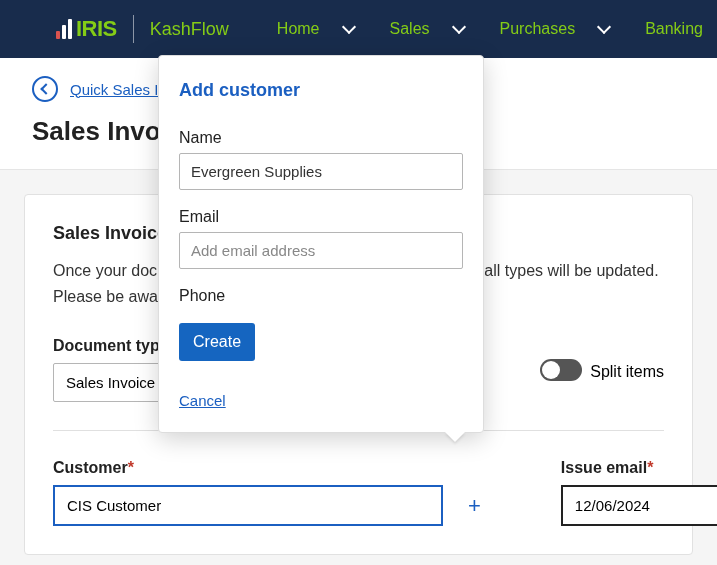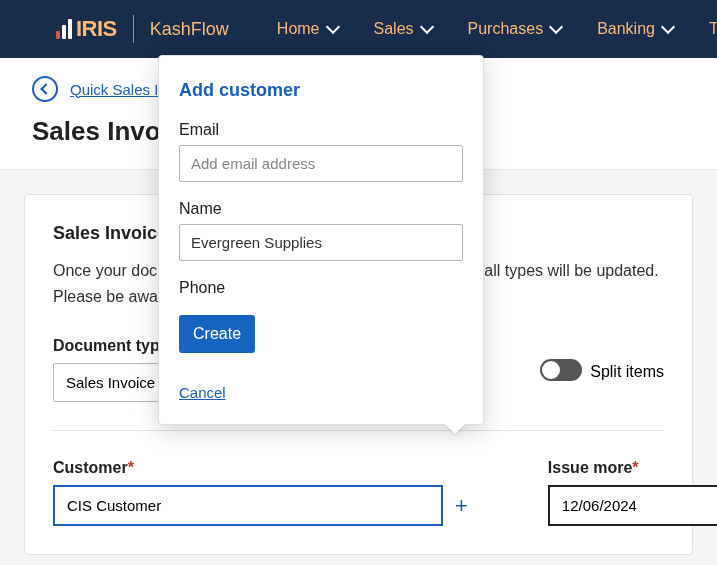--- a/index.html
+++ b/index.html
@@ -4,33 +4,33 @@
   <style>
     * { box-sizing: border-box; margin: 0; padding: 0; font-family: 'Segoe UI', Arial, sans-serif; }
     body { width: 717px; height: 565px; overflow: hidden; background: #f5f5f5; position: relative; }
 
     .topnav {
       background: #182c4c;
       height: 58px;
       display: flex;
       align-items: center;
       padding: 0 0 0 56px;
-      color: #fdba74;
+      color: #84cc16;
     }
     .brand { display: flex; align-items: center; gap: 4px; }
     .brand-iris { font-weight: 700; font-size: 22px; letter-spacing: -0.5px; display: flex; align-items: center; gap: 4px; }
     .brand-bars { display: inline-flex; align-items: flex-end; gap: 2px; }
     .brand-bars span { display: inline-block; width: 4px; border-radius: 1px; }
     .brand-bars .b1 { height: 8px; background: #d9534f; }
     .brand-bars .b2 { height: 14px; background: #fff; }
     .brand-bars .b3 { height: 20px; background: #fff; }
     .brand-divider { width: 1px; height: 28px; background: rgba(255,255,255,0.5); margin: 0 12px; }
     .brand-sub { font-size: 18px; font-weight: 400; }
     .nav-items { display: flex; margin-left: 48px; gap: 36px; }
-    .nav-item { display: flex; align-items: center; gap: 8px; font-size: 16px; font-weight: 500; cursor: pointer; }
+    .nav-item { display: flex; align-items: center; gap: 24px; font-size: 16px; font-weight: 500; cursor: pointer; }
     .chev { width: 10px; height: 10px; border-right: 2px solid #fff; border-bottom: 2px solid #fff; transform: rotate(45deg); margin-top: -4px; }
 
     .page-head {
       background: #fff;
       padding: 18px 32px 22px;
       border-bottom: 1px solid #e5e5e5;
     }
     .back-row { display: flex; align-items: center; gap: 12px; margin-bottom: 14px; }
     .back-circle {
       width: 26px; height: 26px; border: 2px solid #1b5fc1; border-radius: 50%;
@@ -70,21 +70,21 @@
     .split-wrap { display: flex; align-items: flex-end; gap: 8px; }
     .toggle {
       width: 42px; height: 22px; background: #555; border-radius: 11px; position: relative; cursor: pointer;
     }
     .toggle-knob { position: absolute; left: 2px; top: 2px; width: 18px; height: 18px; background: #fff; border-radius: 50%; }
 
     .hr-thin { border: none; border-top: 1px solid #e0e0e0; margin: 28px 0; }
 
     .cust-row { display: flex; gap: 80px; }
     .cust-col { flex: 0 0 auto; }
-    .cust-select-wrap { display: flex; align-items: center; gap: 12px; }
+    .cust-select-wrap { display: flex; align-items: center; gap: 25px; }
     .cust-select {
       width: 390px; border: 2px solid #1b5fc1; padding: 10px 12px; font-size: 15px;
       display: flex; justify-content: space-between; align-items: center; background: #fff;
     }
     .plus-btn { color: #1b5fc1; font-size: 22px; font-weight: 400; cursor: pointer; }
     .date-input { width: 200px; border: 2px solid #222; padding: 10px 12px; font-size: 15px; }
 
     
     .popover {
       position: absolute;
@@ -102,21 +102,21 @@
       content: '';
       position: absolute;
       bottom: -10px;
       right: 18px;
       width: 0; height: 0;
       border-left: 10px solid transparent;
       border-right: 10px solid transparent;
       border-top: 10px solid #fff;
       filter: drop-shadow(0 2px 1px rgba(0,0,0,0.1));
     }
-    .pop-title { color: #1b5fc1; font-size: 18px; font-weight: 600; margin-bottom: 20px; }
+    .pop-title { color: #1b5fc1; font-size: 18px; font-weight: 600; margin-bottom: 28px; }
     .pop-field { margin-bottom: 18px; }
     .pop-field .lbl { font-weight: 500; font-size: 16px; margin-bottom: 6px; }
     .pop-input {
       width: 100%;
       border: 1px solid #b5b5b5;
       padding: 9px 11px;
       font-size: 15px;
       border-radius: 2px;
       color: #333;
     }
@@ -223,41 +223,41 @@
       <div class="cust-select-wrap">
         <div class="cust-select">
           <span>CIS Customer</span>
           <span class="caret"></span>
         </div>
         <span class="plus-btn">+</span>
       </div>
     </div>
     <div class="cust-col">
       <label class="lbl">
-        <span>Issue more</span><span class="req">*</span>
+        <span>Issue email</span><span class="req">*</span>
       </label>
       <input class="date-input" value="12/06/2024" style="">
     </div>
   </div>
 </div>
 
 <div class="popover">
   <div class="pop-title">Add customer</div>
+
+  <div class="pop-field">
+    <label class="lbl">Name</label>
+    <input class="pop-input" value="Evergreen Supplies" style="">
+  </div>
 
   <div class="pop-field">
     <label class="lbl">Email</label>
     <input class="pop-input" placeholder="Add email address" style="">
   </div>
 
   <div class="pop-field">
-    <label class="lbl">Name</label>
-    <input class="pop-input" value="Evergreen Supplies" style="">
-  </div>
-
-  <div class="pop-field">
     <label class="lbl">Phone</label>
   </div>
 
   <button class="create-btn">Create</button>
   <div>
     <a class="cancel-link">Cancel</a>
   </div>
 </div>
 
 </body></html>

